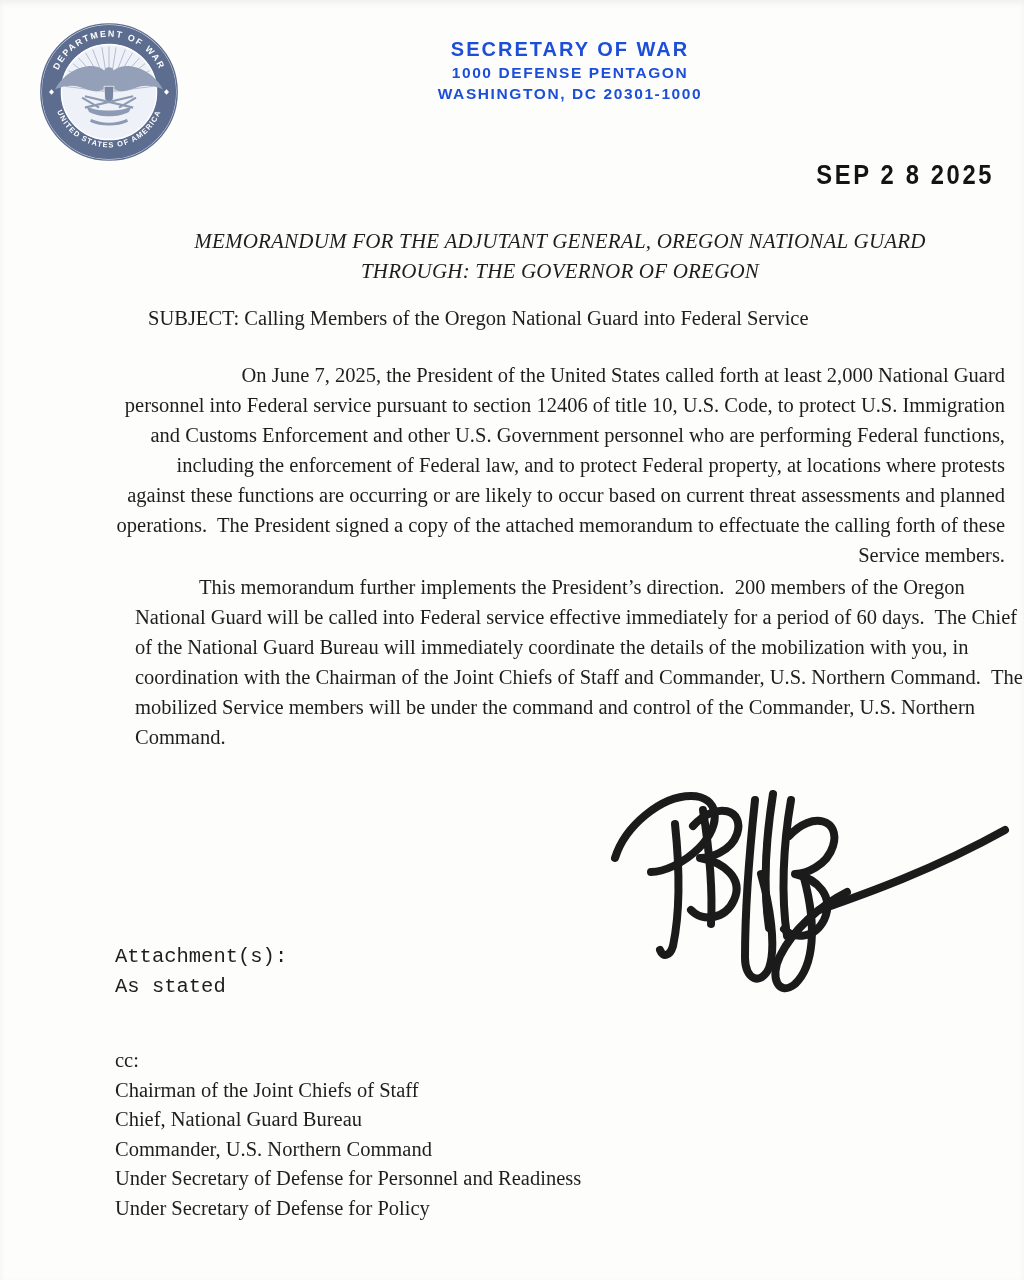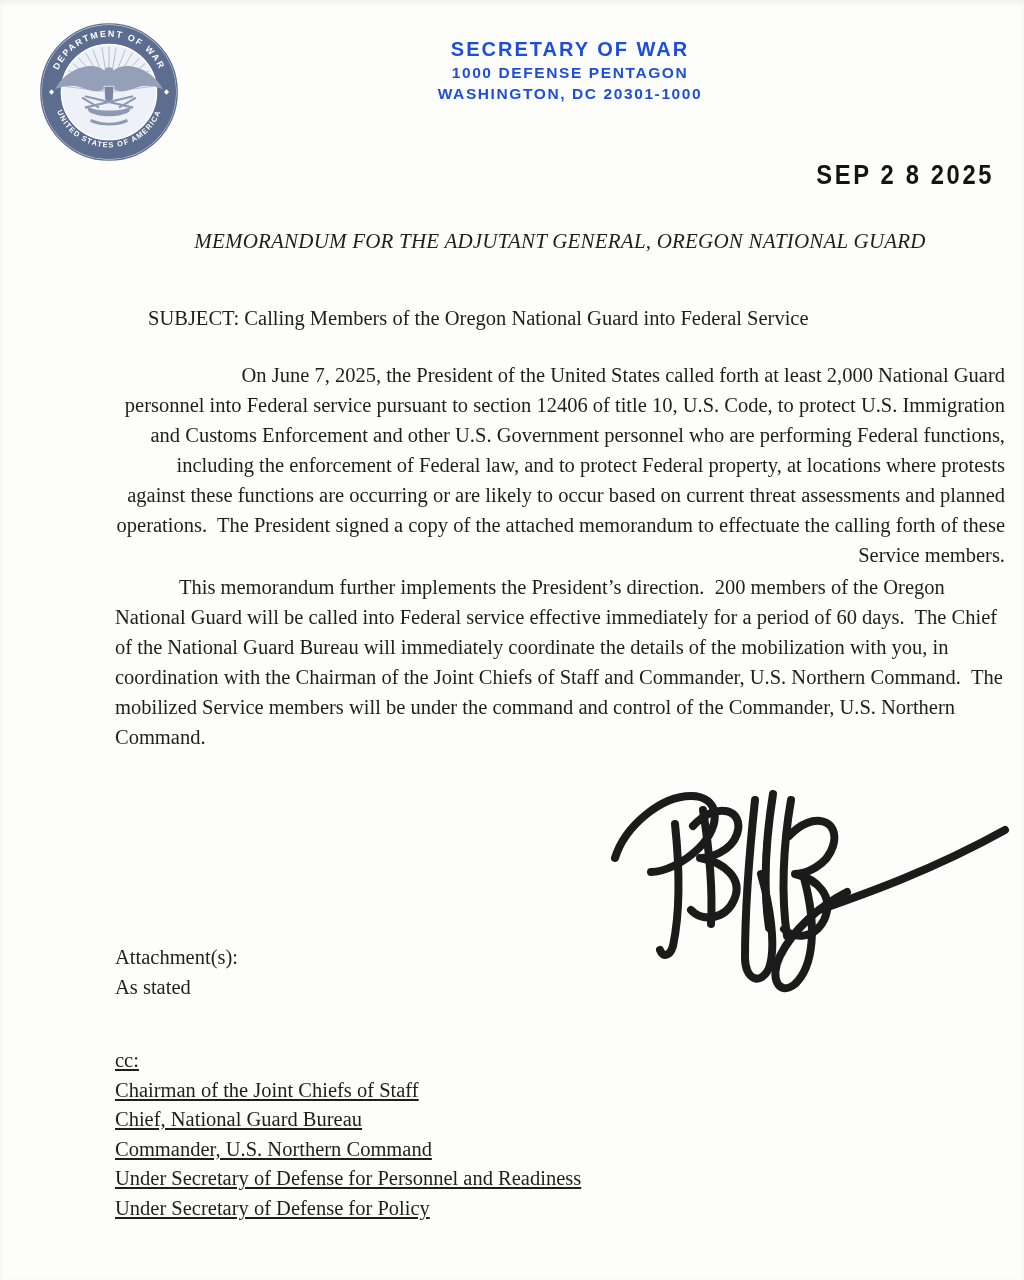--- a/index.html
+++ b/index.html
@@ -33,24 +33,24 @@
     transform:scaleX(0.88);transform-origin:right center;
     white-space:pre;
   }
   
   .content{position:absolute;left:115px;width:890px;}
   .memo-head{top:226px;text-align:center;font-size:21px;line-height:30px;letter-spacing:0.2px;font-style:italic;}
   .subject{top:307px;font-size:20.5px;margin-left:33px;}
   .para{font-size:20.5px;line-height:30px;white-space:pre-wrap;}
   .para.indent{text-indent:64px;}
   .p1{top:360px;text-align:right;}
-  .p2{top:572px;}
+  .p2{top:572px;margin-left:20px;}
   .attach{top:942px;font-size:20.5px;line-height:30px;}
   .ccblock{top:1046px;font-size:20.5px;line-height:29.5px;}
-  .ccblock div{margin:0;text-decoration:underline;}
+  .ccblock div{margin:0;}
   
   .signature{position:absolute;left:603px;top:778px;width:412px;height:218px;}
 </style>
 </head>
 <body>
 
 <div class="page">
 
   <svg class="seal" viewBox="0 0 200 200" xmlns="http://www.w3.org/2000/svg">
     <defs>
@@ -107,20 +107,21 @@
   <div class="lh-block">
     <div class="lh-office">SECRETARY OF WAR</div>
     <div class="lh-addr">1000 DEFENSE PENTAGON</div>
     <div class="lh-addr">WASHINGTON, DC  20301-1000</div>
   </div>
 
   <div class="date-stamp">SEP 2 8 2025</div>
 
   <div class="content memo-head" style="position:absolute;">
     <div>MEMORANDUM FOR THE ADJUTANT GENERAL, OREGON NATIONAL GUARD</div>
+    <div>THROUGH: THE GOVERNOR OF OREGON</div>
   </div>
 
   <div class="content subject" style="position:absolute;">SUBJECT: Calling Members of the Oregon National Guard into Federal Service</div>
 
   <div class="content para indent p1" style="position:absolute;">On June 7, 2025, the President of the United States called forth at least 2,000 National Guard personnel into Federal service pursuant to section 12406 of title 10, U.S. Code, to protect U.S. Immigration and Customs Enforcement and other U.S. Government personnel who are performing Federal functions, including the enforcement of Federal law, and to protect Federal property, at locations where protests against these functions are occurring or are likely to occur based on current threat assessments and planned operations.  The President signed a copy of the attached memorandum to effectuate the calling forth of these Service members.</div>
   <div class="content para indent p2" style="position:absolute;">This memorandum further implements the President’s direction.  200 members of the Oregon National Guard will be called into Federal service effective immediately for a period of 60 days.  The Chief of the National Guard Bureau will immediately coordinate the details of the mobilization with you, in coordination with the Chairman of the Joint Chiefs of Staff and Commander, U.S. Northern Command.  The mobilized Service members will be under the command and control of the Commander, U.S. Northern Command.</div>
 
   <svg class="signature" viewBox="0 0 412 218" xmlns="http://www.w3.org/2000/svg">
     <g fill="none" stroke="#1b1b1b" stroke-width="8" stroke-linecap="round" stroke-linejoin="round">
 
@@ -138,21 +139,21 @@
       <path d="M152 22 C 146 78 142 140 142 180 C 142 202 158 208 166 190 C 174 168 166 124 158 96"></path>
 
       <path d="M186 58 C 210 32 238 42 230 68 C 224 88 202 96 192 96 C 214 101 232 118 221 142 C 212 160 192 162 181 151"></path>
 
       <path d="M201 100 C 214 148 211 188 192 206 C 176 219 166 200 177 178 C 190 152 216 128 244 114"></path>
 
       <path d="M216 132 C 262 116 330 92 402 52"></path>
     </g>
   </svg>
 
-  <div class="content attach" style="position:absolute;">
+  <div class="content attach" style="position:absolute;font-family:Liberation Mono, monospace;">
     <div>Attachment(s):</div>
     <div>As stated</div>
   </div>
 
   <div class="content ccblock" style="position:absolute;">
     <div>cc:</div>
     <div>Chairman of the Joint Chiefs of Staff</div>
     <div>Chief, National Guard Bureau</div>
     <div>Commander, U.S. Northern Command</div>
     <div>Under Secretary of Defense for Personnel and Readiness</div>

